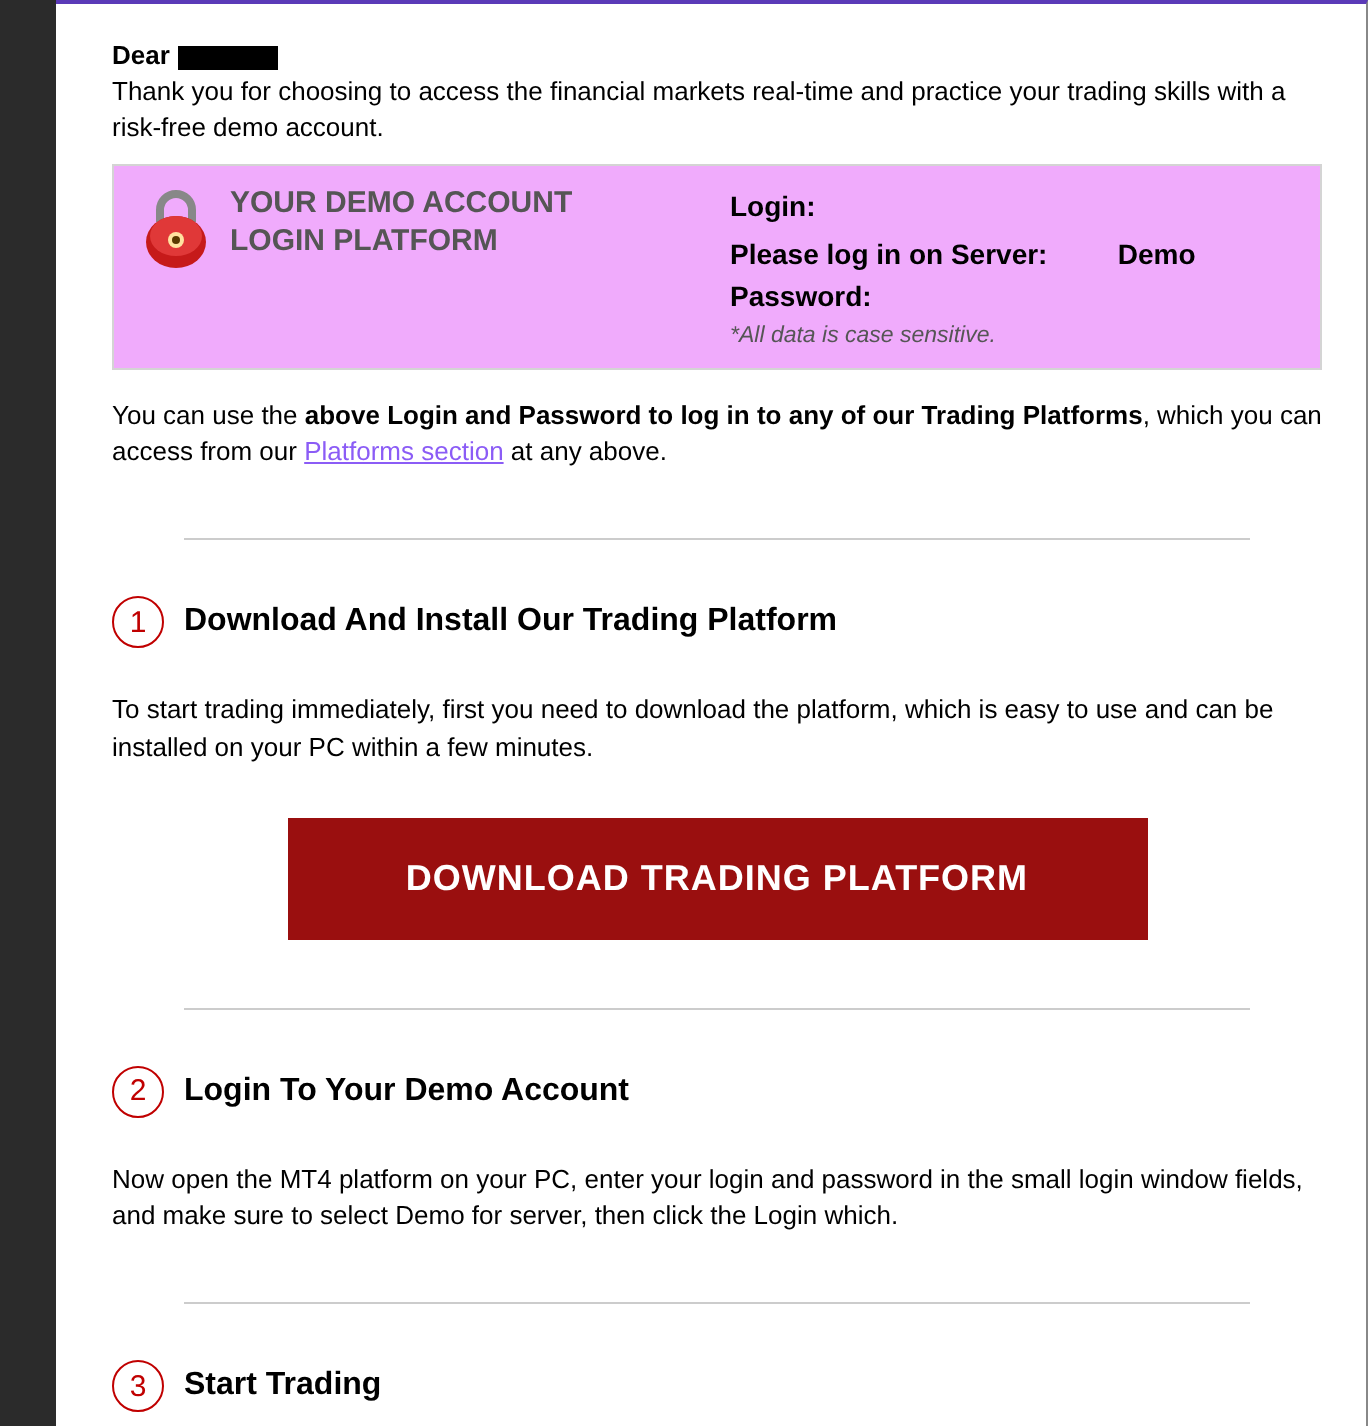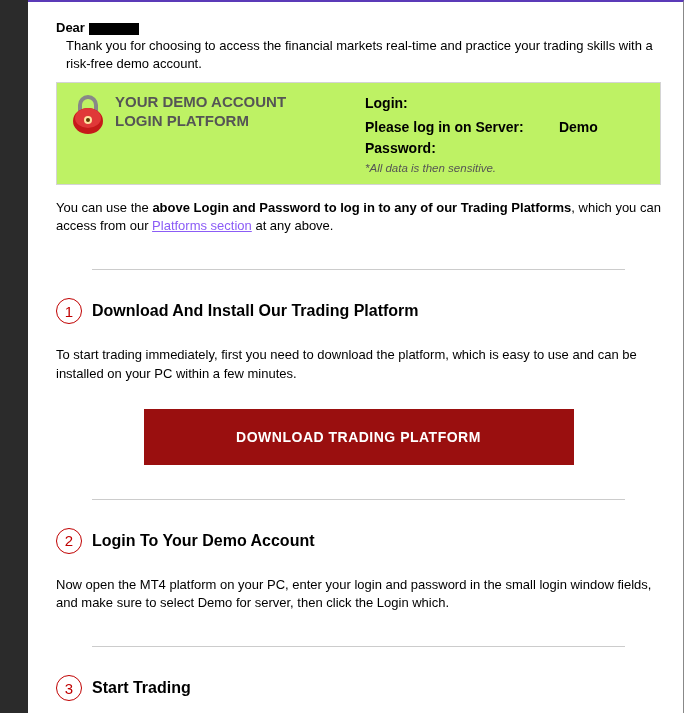--- a/index.html
+++ b/index.html
@@ -21,23 +21,23 @@
     padding: 18px 22px 0 28px;
   }
   .greeting { font-weight: bold; font-size: 13px; }
   .greeting .blackout {
     display: inline-block;
     width: 50px;
     height: 12px;
     background: #000;
     vertical-align: middle;
   }
-  .intro { margin-top: 2px; line-height: 1.35; margin-left: 10px; }
+  .intro { margin-top: 2px; line-height: 1.35; }
   .box {
-    background: #bef264;
+    background: #f0abfc;
     border: 1px solid #d4d4d4;
     margin-top: 10px;
     padding: 10px 14px 10px 14px;
     display: flex;
     gap: 14px;
   }
   .box-left {
     display: flex;
     gap: 10px;
     flex: 0 0 280px;
@@ -82,21 +82,21 @@
   }
   .step-title { font-weight: bold; font-size: 16px; }
   .step-body { line-height: 1.4; }
   .dl-btn {
     display: block;
     width: 430px;
     margin: 26px auto 0 auto;
     background: #9a0f0f;
     color: #fff;
     font-weight: bold;
-    font-size: 14px;
+    font-size: 18px;
     letter-spacing: 0.5px;
     text-align: center;
     padding: 20px 10px;
     cursor: pointer;
     border: none;
   }
 </style>
 </head>
 <body>
 
@@ -124,21 +124,21 @@
         <div>LOGIN PLATFORM</div>
       </div>
     </div>
     <div class="box-right">
       <div class="row">Login:</div>
       <div class="row server-row">
         <span class="server-label">Please log in on Server:</span>
         <span>Demo</span>
       </div>
       <div class="row">Password:</div>
-      <div class="note">*All data is then sensitive.</div>
+      <div class="note">*All data is case sensitive.</div>
     </div>
   </div>
 
   <div class="para">
     <span>You can use the </span><b>above Login and Password to log in to any of our Trading Platforms</b><span>, which you can access from our </span><a href="#" class="link">Platforms section</a><span> at any above.</span>
   </div>
 
   <hr class="sep">
 
   <div class="step-header">

